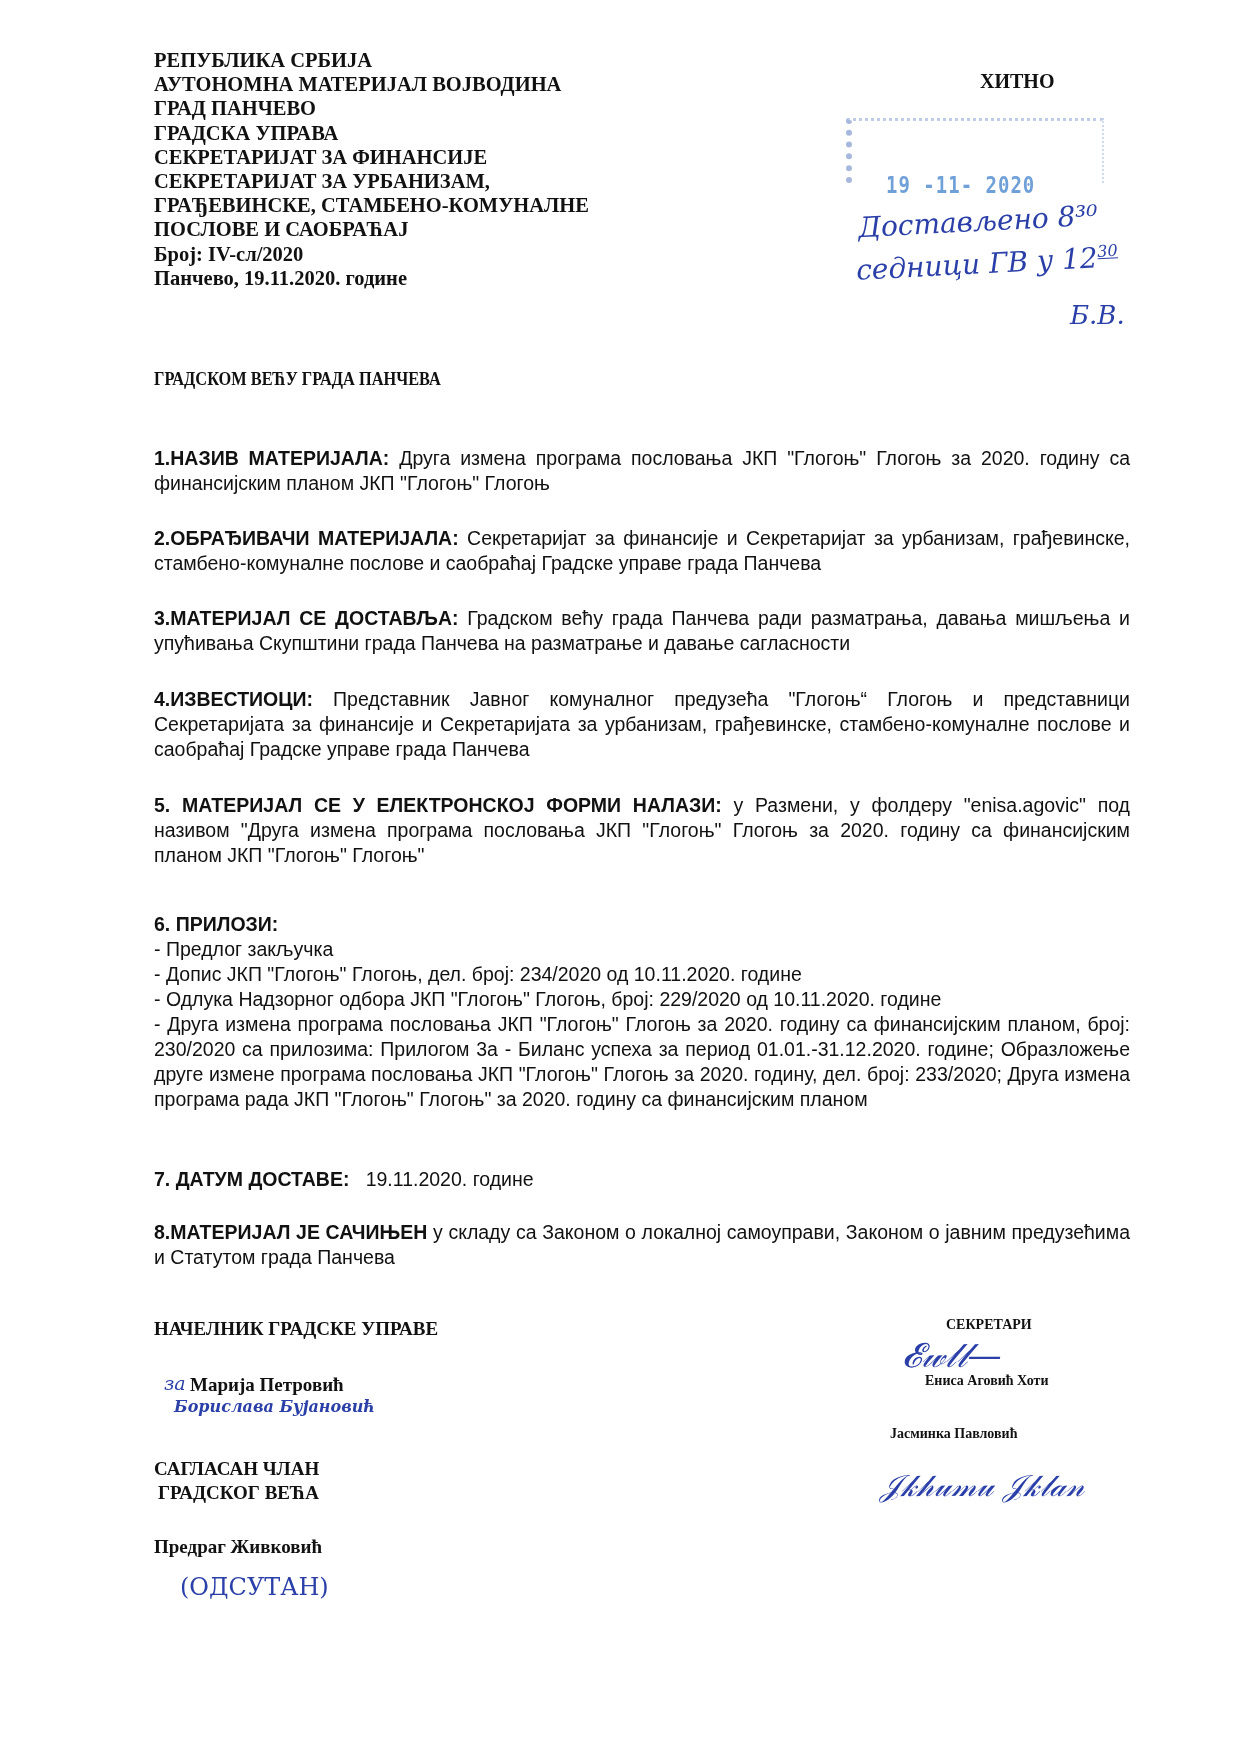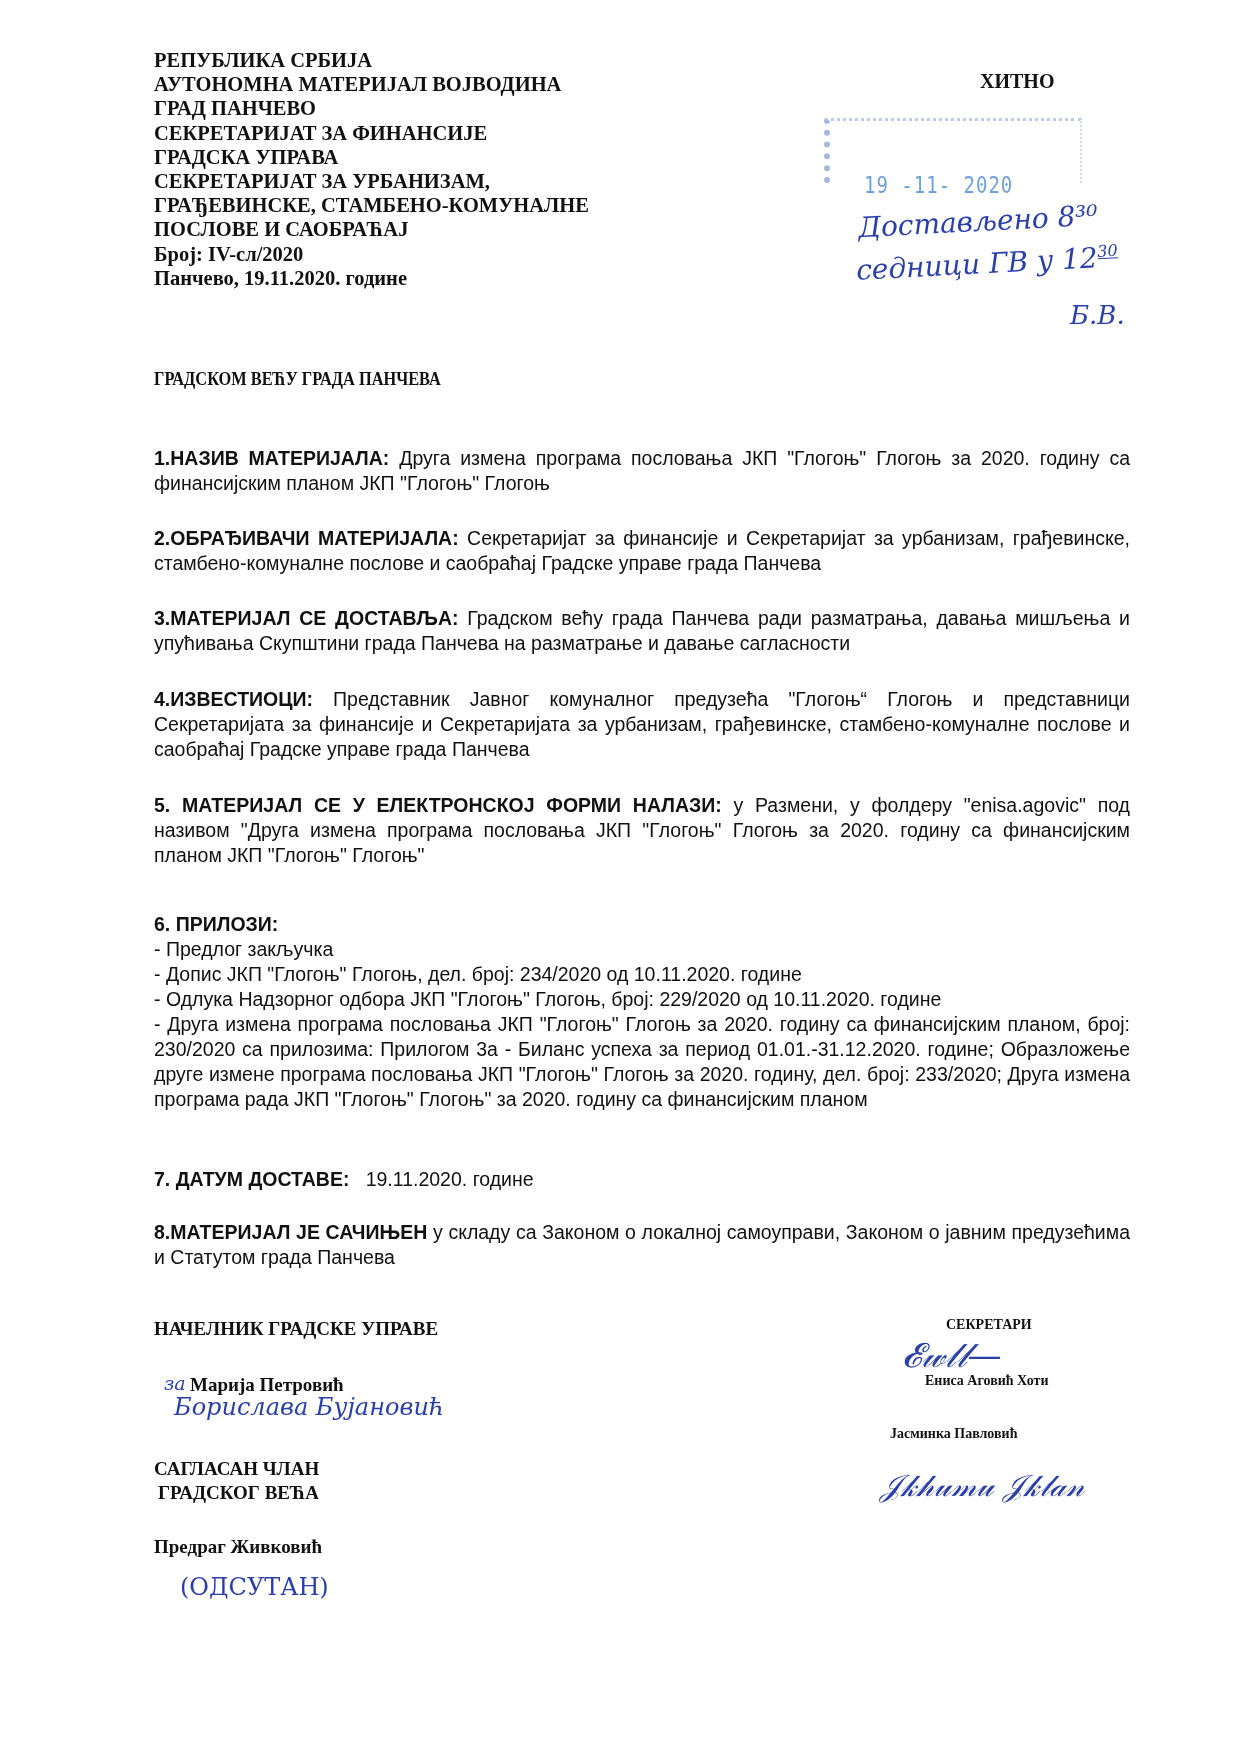--- a/index.html
+++ b/index.html
@@ -3,21 +3,21 @@
   <meta charset="utf-8">
   <style>
     html, body { margin: 0; padding: 0; background: #ffffff; }
     body { width: 1240px; height: 1752px; position: relative; overflow: hidden; color: #111; }
 
     .header-block { position: absolute; left: 154px; top: 48px; font-family: "Liberation Serif", serif; font-weight: bold; font-size: 20.5px; line-height: 24.2px; }
     .header-block div { white-space: nowrap; }
 
     .urgent { position: absolute; left: 980px; top: 70px; font-family: "Liberation Serif", serif; font-weight: bold; font-size: 20px; }
 
-    .stamp { position: absolute; left: 824px; top: 118px; width: 252px; height: 110px; }
+    .stamp { position: absolute; left: 846px; top: 118px; width: 252px; height: 110px; font-weight: bold; }
     .stamp-frame { position: absolute; left: 0; top: 0; width: 250px; height: 62px; border-top: 3px dotted rgba(70,110,190,0.35); border-left: 6px dotted rgba(60,100,180,0.45); border-right: 2px dotted rgba(70,110,190,0.25); }
     .stamp-date { position: absolute; left: 40px; top: 55px; font-family: "DejaVu Sans Mono", monospace; font-size: 19px; color: #6fa0d8; letter-spacing: 1px; transform: scaleY(1.25); }
     .handwriting { position: absolute; font-family: "DejaVu Serif", serif; font-style: italic; color: #2a3fa8; white-space: nowrap; }
     .hw1 { left: 858px; top: 205px; font-size: 28px; transform: rotate(-3deg); }
     .hw2 { left: 856px; top: 247px; font-size: 28px; transform: rotate(-3deg); }
     .hw3 { left: 1070px; top: 300px; font-size: 26px; }
     .sup { font-size: 16px; vertical-align: super; text-decoration: underline; }
 
     .recipient { position: absolute; left: 154px; top: 368px; font-family: "Liberation Serif", serif; font-weight: bold; font-size: 19px; transform: scaleX(0.86); transform-origin: left; white-space: nowrap; }
 
@@ -37,22 +37,22 @@
     .sig-left .abs { position: absolute; white-space: nowrap; }
     .sig-right { position: absolute; font-family: "Liberation Serif", serif; font-weight: bold; font-size: 14px; white-space: nowrap; }
   </style>
 </head>
 <body>
 
 <div class="header-block">
   <div>РЕПУБЛИКА СРБИЈА</div>
   <div>АУТОНОМНА МАТЕРИЈАЛ ВОЈВОДИНА</div>
   <div>ГРАД ПАНЧЕВО</div>
+  <div>ГРАДСКА УПРАВА</div>
   <div>СЕКРЕТАРИЈАТ ЗА ФИНАНСИЈЕ</div>
-  <div>ГРАДСКА УПРАВА</div>
   <div>СЕКРЕТАРИЈАТ ЗА УРБАНИЗАМ,</div>
   <div>ГРАЂЕВИНСКЕ, СТАМБЕНО-КОМУНАЛНЕ</div>
   <div>ПОСЛОВЕ И САОБРАЋАЈ</div>
   <div>Број: IV-сл/2020</div>
   <div>Панчево, 19.11.2020. године</div>
 </div>
 
 <div class="urgent">ХИТНО</div>
 
 <div class="stamp">
@@ -101,21 +101,21 @@
 
 <div class="section s8">
   <span class="lbl">8.МАТЕРИЈАЛ ЈЕ САЧИЊЕН</span>
   <span>у складу са  Законом о локалној самоуправи, Законом о јавним предузећима и Статутом града Панчева</span>
 </div>
 
 <div class="sig-left">
   <div class="abs" style="left:0; top:0;">НАЧЕЛНИК ГРАДСКЕ УПРАВЕ</div>
   <div class="abs handwriting" style="left:10px; top:54px; font-size:19px; font-weight:normal;">за</div>
   <div class="abs" style="left:36px; top:56px;">Марија Петровић</div>
-  <div class="abs handwriting" style="left:20px; top:78px; font-size:24px; font-weight:normal;">Борислава Бујановић</div>
+  <div class="abs handwriting" style="left:20px; top:78px; font-size:16px; font-weight:bold;">Борислава Бујановић</div>
   <div class="abs" style="left:0; top:140px;">САГЛАСАН ЧЛАН</div>
   <div class="abs" style="left:4px; top:164px;">ГРАДСКОГ ВЕЋА</div>
   <div class="abs" style="left:0; top:218px;">Предраг Живковић</div>
   <div class="abs handwriting" style="left:26px; top:258px; font-size:24px; font-weight:normal; font-style:normal;">(ОДСУТАН)</div>
 </div>
 
 <div class="sig-right" style="left:946px; top:1317px;">СЕКРЕТАРИ</div>
 <div class="handwriting" style="left:902px; top:1335px; font-size:34px;">𝓔𝓌𝓁𝓁—</div>
 <div class="sig-right" style="left:893px; top:1373px;margin-left:32px;">Ениса Аговић Хоти</div>
 <div class="sig-right" style="left:890px; top:1426px;">Јасминка Павловић</div>

